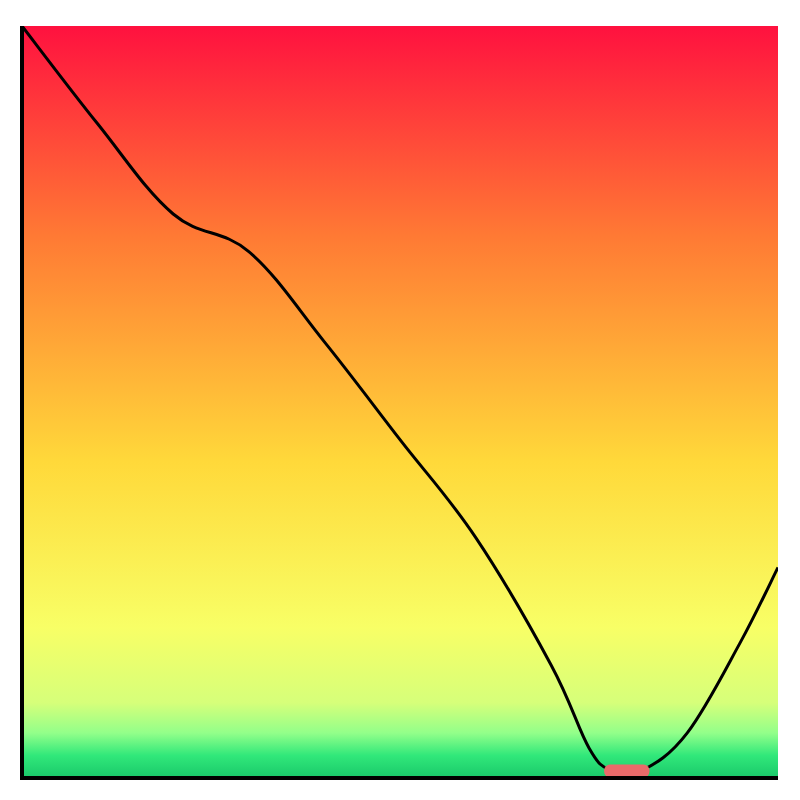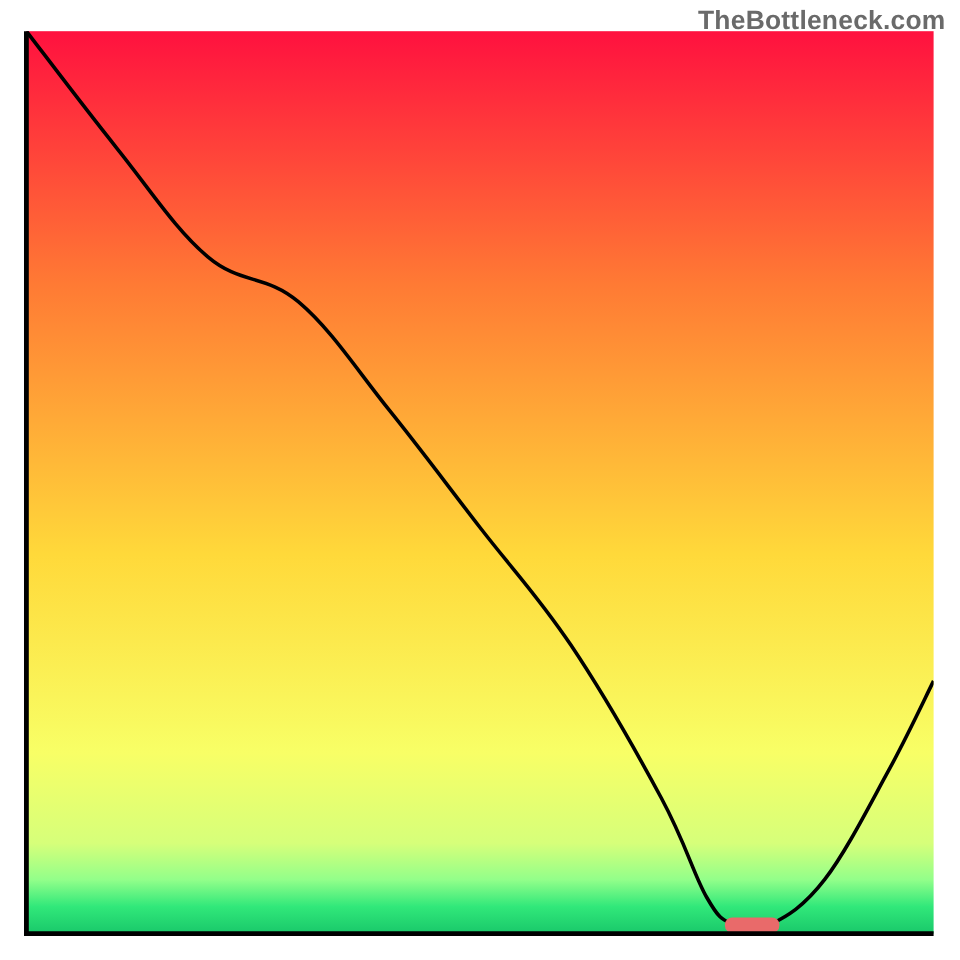--- a/index.html
+++ b/index.html
@@ -28,21 +28,20 @@
   svg.chart {
     position: absolute;
     top: 0;
     left: 0;
   }
 </style>
 </head>
 <body>
 
 <div class="container">
-  <div class="watermark">TheBottleneck.com</div>
 
   <svg class="chart" width="800" height="800" viewBox="0 0 800 800">
     <defs>
       <linearGradient id="bg-grad" x1="0" y1="0" x2="0" y2="1">
         <stop id="gs0" offset="0%" stop-color="#ff113f"></stop>
         <stop id="gs1" offset="28%" stop-color="#ff7a34"></stop>
         <stop id="gs2" offset="58%" stop-color="#ffd93a"></stop>
         <stop id="gs3" offset="80%" stop-color="#f8ff66"></stop>
         <stop id="gs4" offset="90%" stop-color="#d6ff7a"></stop>
         <stop id="gs5" offset="94%" stop-color="#93ff8a"></stop>

